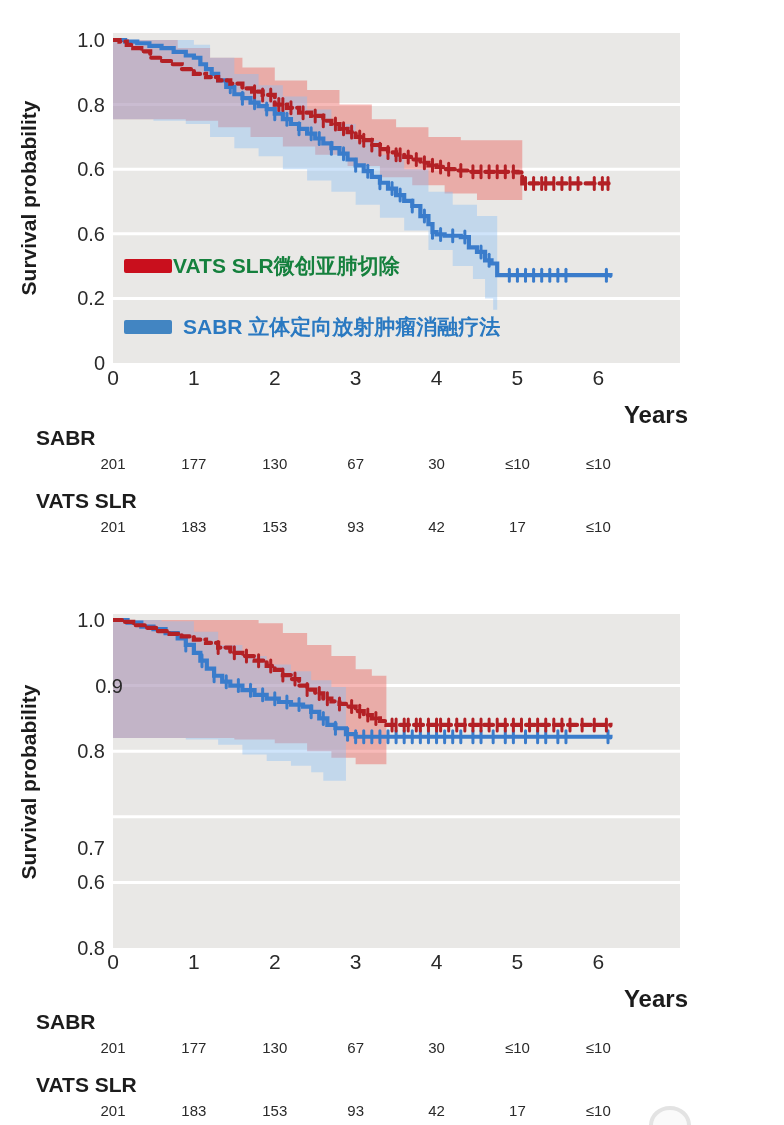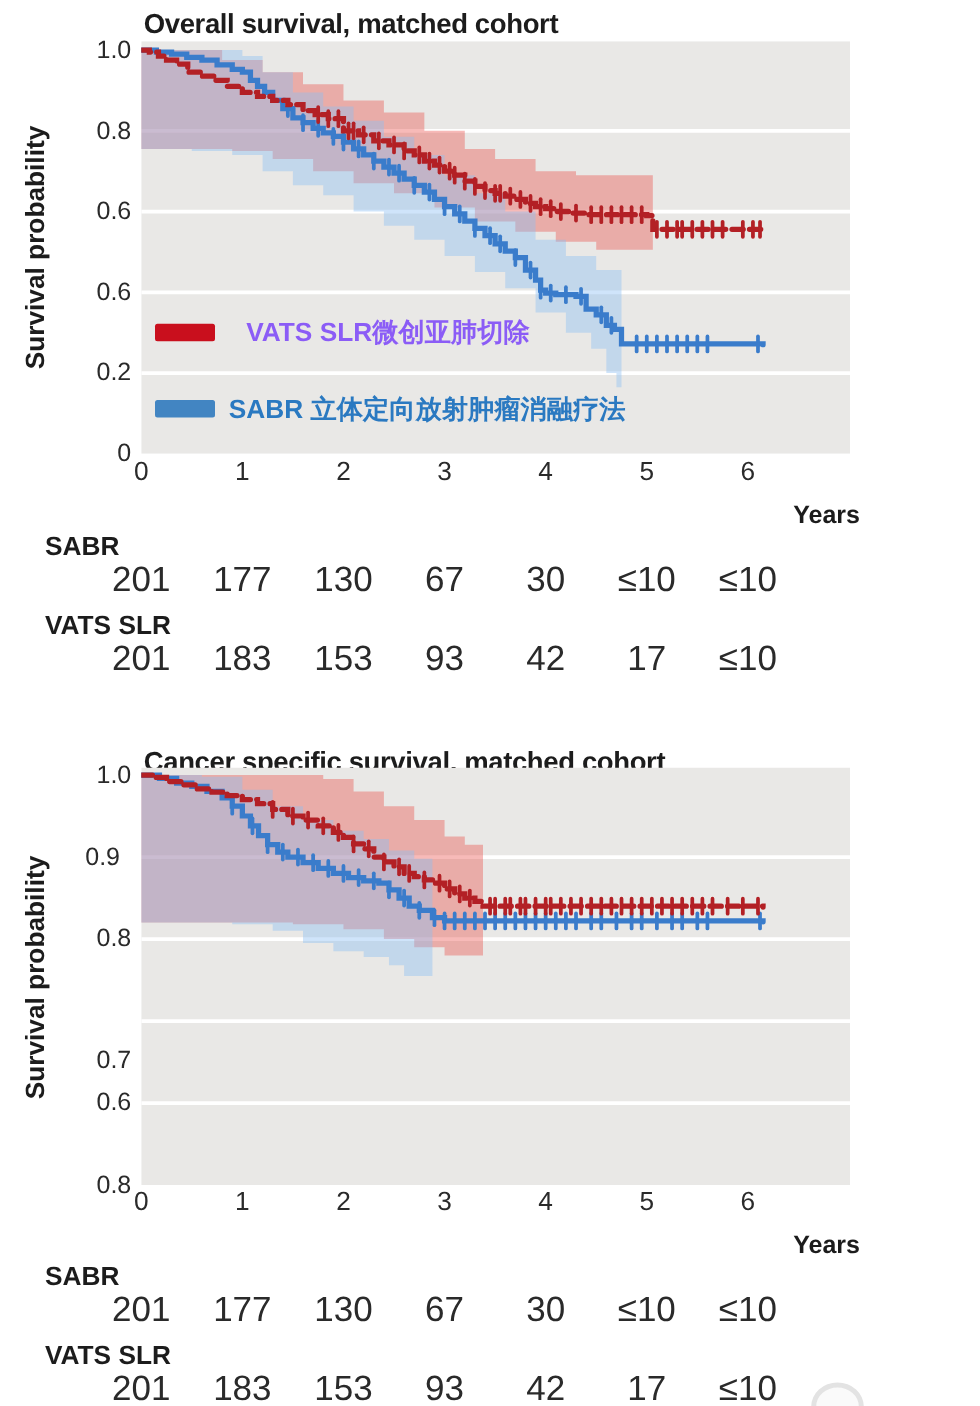--- a/index.html
+++ b/index.html
@@ -4,34 +4,33 @@
 <style>
   html,body{margin:0;padding:0;background:#ffffff;}
   #fig{position:relative;width:784px;height:1125px;background:#ffffff;overflow:hidden;
        font-family:"Liberation Sans","DejaVu Sans",sans-serif;color:#222;}
   .abs{position:absolute;}
   .chart-title{font-size:22px;font-weight:bold;color:#1c1c1c;letter-spacing:-0.3px;white-space:nowrap;}
   .ylabel{font-size:21px;font-weight:bold;color:#1c1c1c;white-space:nowrap;
           transform:rotate(-90deg);transform-origin:center center;}
   .ytick{font-size:20px;color:#2a2a2a;width:60px;text-align:right;line-height:20px;}
   .xtick{font-size:21px;color:#2a2a2a;width:44px;text-align:center;line-height:22px;}
-  .years{font-size:20px;font-weight:bold;color:#1c1c1c;width:130px;text-align:right;}
+  .years{font-size:24px;font-weight:bold;color:#1c1c1c;width:130px;text-align:right;}
   .rowlabel{font-size:21px;font-weight:bold;color:#1c1c1c;white-space:nowrap;}
-  .cnt{font-size:28px;color:#2a2a2a;width:64px;text-align:center;line-height:22px;}
+  .cnt{font-size:15px;color:#2a2a2a;width:64px;text-align:center;line-height:22px;}
   .legend-swatch{height:14px;border-radius:2px;}
   .legend-label{font-size:21px;font-weight:bold;white-space:nowrap;}
   .watermark-dot{width:34px;height:30px;border-radius:50%;border:4px solid #e3e3e3;background:#fafafa;}
   svg{display:block;}
 </style>
 </head>
 <body>
 
 <div id="fig">
 
-  <div class="abs chart-title" style="left:115px;top:6px;">Overall survival, matched cohort</div>
   <div class="abs ylabel" style="left:-86px;top:186px;width:230px;text-align:center;">Survival probability</div>
   <svg id="svg0" class="abs" style="left:113px;top:33px;" width="567" height="330">
       <rect x="0" y="0" width="567" height="330" fill="#e9e8e6"></rect>
       <line x1="0" x2="567" y1="71.59999999999998" y2="71.59999999999998" stroke="#ffffff" stroke-width="3"></line>
       <line x1="0" x2="567" y1="136.20000000000002" y2="136.20000000000002" stroke="#ffffff" stroke-width="3"></line>
       <line x1="0" x2="567" y1="200.79999999999998" y2="200.79999999999998" stroke="#ffffff" stroke-width="3"></line>
       <line x1="0" x2="567" y1="265.40000000000003" y2="265.40000000000003" stroke="#ffffff" stroke-width="3"></line>
       <path d="M 0 7 L 40.44222539229672 7 L 40.44222539229672 7 L 64.70756062767475 7 L 64.70756062767475 15.075000000000006 L 97.06134094151213 15.075000000000006 L 97.06134094151213 24.765000000000015 L 129.4151212553495 24.765000000000015 L 129.4151212553495 34.454999999999984 L 161.76890156918688 34.454999999999984 L 161.76890156918688 47.375 L 194.12268188302426 47.375 L 194.12268188302426 57.06500000000001 L 226.4764621968616 57.06500000000001 L 226.4764621968616 71.59999999999998 L 258.830242510699 71.59999999999998 L 258.830242510699 86.135 L 283.0955777460771 86.135 L 283.0955777460771 94.21000000000001 L 315.4493580599144 94.21000000000001 L 315.4493580599144 103.90000000000002 L 347.8031383737518 103.90000000000002 L 347.8031383737518 107.13000000000002 L 409.2753209700428 107.13000000000002 L 409.2753209700428 108.74499999999998 L 409.2753209700428 174.96 L 409.2753209700428 166.885 L 363.9800285306705 166.885 L 363.9800285306705 160.42499999999998 L 331.62624821683306 160.42499999999998 L 331.62624821683306 152.35 L 299.27246790299574 152.35 L 299.27246790299574 144.275 L 266.9186875891583 144.275 L 266.9186875891583 132.97 L 234.56490727532096 132.97 L 234.56490727532096 121.66499999999999 L 202.2111269614836 121.66499999999999 L 202.2111269614836 113.58999999999999 L 169.85734664764624 113.58999999999999 L 169.85734664764624 103.90000000000002 L 137.50356633380883 103.90000000000002 L 137.50356633380883 94.21000000000001 L 105.14978601997147 94.21000000000001 L 105.14978601997147 87.75 L 72.7960057061341 87.75 L 72.7960057061341 86.135 L 40.44222539229672 86.135 L 40.44222539229672 86.135 L 0 86.135 Z" fill="rgba(235,74,69,0.38)"></path>
       <path d="M 0 7 L 48.530670470756064 7 L 48.530670470756064 7 L 80.88445078459344 7 L 80.88445078459344 11.845000000000004 L 97.06134094151213 11.845000000000004 L 97.06134094151213 24.765000000000015 L 121.32667617689016 24.765000000000015 L 121.32667617689016 40.91499999999999 L 145.5920114122682 40.91499999999999 L 145.5920114122682 52.220000000000006 L 169.85734664764624 52.220000000000006 L 169.85734664764624 63.52500000000001 L 194.12268188302426 63.52500000000001 L 194.12268188302426 76.445 L 218.3880171184023 76.445 L 218.3880171184023 90.98 L 242.65335235378032 90.98 L 242.65335235378032 107.13000000000002 L 266.9186875891583 107.13000000000002 L 266.9186875891583 121.66499999999999 L 291.1840228245364 121.66499999999999 L 291.1840228245364 136.20000000000002 L 315.4493580599144 136.20000000000002 L 315.4493580599144 158.81 L 339.7146932952925 158.81 L 339.7146932952925 171.73 L 363.9800285306705 171.73 L 363.9800285306705 183.03499999999997 L 384.2011412268189 183.03499999999997 L 384.2011412268189 191.11 L 384.2011412268189 278.32 L 384.2011412268189 276.705 L 380.15691868758915 276.705 L 380.15691868758915 265.40000000000003 L 372.0684736091298 265.40000000000003 L 372.0684736091298 246.02 L 359.9358059914409 246.02 L 359.9358059914409 233.1 L 339.7146932952925 233.1 L 339.7146932952925 216.95000000000002 L 315.4493580599144 216.95000000000002 L 315.4493580599144 197.57000000000002 L 291.1840228245364 197.57000000000002 L 291.1840228245364 184.65 L 266.9186875891583 184.65 L 266.9186875891583 171.73 L 242.65335235378032 171.73 L 242.65335235378032 158.81 L 218.3880171184023 158.81 L 218.3880171184023 147.50500000000002 L 194.12268188302426 147.50500000000002 L 194.12268188302426 136.20000000000002 L 169.85734664764624 136.20000000000002 L 169.85734664764624 123.28 L 145.5920114122682 123.28 L 145.5920114122682 115.20499999999998 L 121.32667617689016 115.20499999999998 L 121.32667617689016 103.90000000000002 L 97.06134094151213 103.90000000000002 L 97.06134094151213 90.98 L 72.7960057061341 90.98 L 72.7960057061341 87.75 L 40.44222539229672 87.75 L 40.44222539229672 86.135 L 0 86.135 Z" fill="rgba(140,190,242,0.42)"></path>
       <path d="M 0 7 L 12.132667617689016 7 L 12.132667617689016 8.615000000000002 L 24.265335235378032 8.615000000000002 L 24.265335235378032 10.230000000000004 L 36.39800285306705 10.230000000000004 L 36.39800285306705 12.814000000000005 L 48.530670470756064 12.814000000000005 L 48.530670470756064 15.075000000000006 L 60.66333808844508 15.075000000000006 L 60.66333808844508 18.95100000000001 L 72.7960057061341 18.95100000000001 L 72.7960057061341 22.504000000000012 L 80.88445078459344 22.504000000000012 L 80.88445078459344 24.765000000000015 L 87.35520684736092 24.765000000000015 L 87.35520684736092 31.224999999999987 L 93.01711840228245 31.224999999999987 L 93.01711840228245 36.06999999999999 L 98.679029957204 36.06999999999999 L 98.679029957204 40.91499999999999 L 105.14978601997147 40.91499999999999 L 105.14978601997147 47.375 L 113.2382310984308 47.375 L 113.2382310984308 53.83500000000001 L 121.32667617689016 53.83500000000001 L 121.32667617689016 61.26400000000001 L 129.4151212553495 61.26400000000001 L 129.4151212553495 65.14000000000001 L 137.50356633380883 65.14000000000001 L 137.50356633380883 69.66199999999998 L 145.5920114122682 69.66199999999998 L 145.5920114122682 73.21499999999999 L 153.68045649072752 73.21499999999999 L 153.68045649072752 76.12199999999999 L 161.76890156918688 76.12199999999999 L 161.76890156918688 80.64399999999999 L 169.85734664764624 80.64399999999999 L 169.85734664764624 86.135 L 177.9457917261056 86.135 L 177.9457917261056 90.98 L 186.0342368045649 90.98 L 186.0342368045649 95.825 L 194.12268188302426 95.825 L 194.12268188302426 100.67000000000002 L 202.2111269614836 100.67000000000002 L 202.2111269614836 105.51500000000001 L 210.29957203994294 105.51500000000001 L 210.29957203994294 110.35999999999999 L 218.3880171184023 110.35999999999999 L 218.3880171184023 115.20499999999998 L 226.4764621968616 115.20499999999998 L 226.4764621968616 120.696 L 234.56490727532096 120.696 L 234.56490727532096 126.51 L 242.65335235378032 126.51 L 242.65335235378032 132.324 L 250.74179743223965 132.324 L 250.74179743223965 138.138 L 258.830242510699 138.138 L 258.830242510699 143.95200000000003 L 266.9186875891583 143.95200000000003 L 266.9186875891583 149.766 L 275.00713266761767 149.766 L 275.00713266761767 155.57999999999998 L 283.0955777460771 155.57999999999998 L 283.0955777460771 162.04 L 291.1840228245364 162.04 L 291.1840228245364 167.854 L 299.27246790299574 167.854 L 299.27246790299574 173.022 L 307.36091298145504 173.022 L 307.36091298145504 183.03499999999997 L 315.4493580599144 183.03499999999997 L 315.4493580599144 191.11 L 319.4935805991441 191.11 L 319.4935805991441 199.185 L 323.53780313837376 199.185 L 323.53780313837376 201.446 L 331.62624821683306 201.446 L 331.62624821683306 202.738 L 347.8031383737518 202.738 L 347.8031383737518 204.03 L 355.8915834522112 204.03 L 355.8915834522112 214.366 L 363.9800285306705 214.366 L 363.9800285306705 218.888 L 372.0684736091298 218.888 L 372.0684736091298 227.28599999999997 L 378.53922967189726 227.28599999999997 L 378.53922967189726 230.516 L 384.2011412268189 230.516 L 384.2011412268189 242.144 L 497.4393723252497 242.144 L 497.4393723252497 242.79" fill="none" stroke="#3a7ccb" stroke-width="4.2" stroke-linecap="round"></path>
@@ -126,21 +125,21 @@
       <div class="abs xtick" style="left:171.88445078459344px;top:367px;">1</div>
       <div class="abs xtick" style="left:252.76890156918688px;top:367px;">2</div>
       <div class="abs xtick" style="left:333.6533523537803px;top:367px;">3</div>
       <div class="abs xtick" style="left:414.53780313837376px;top:367px;">4</div>
       <div class="abs xtick" style="left:495.42225392296723px;top:367px;">5</div>
       <div class="abs xtick" style="left:576.3067047075606px;top:367px;">6</div>
     </div>
   <div class="abs years" style="left:558px;top:401px;">Years</div>
   <div id="legend0">
       <div class="abs legend-swatch" style="left:124px;top:259px;width:48px;background:#c90f1d;"></div>
-      <div class="abs legend-label" style="left:197px;top:252px;color:#8b5cf6;">VATS SLR微创亚肺切除</div>
+      <div class="abs legend-label" style="left:173px;top:252px;color:#15803d;">VATS SLR微创亚肺切除</div>
       <div class="abs legend-swatch" style="left:124px;top:320px;width:48px;background:#4285c2;"></div>
       <div class="abs legend-label" style="left:183px;top:313px;color:#2a79c1;text-align:right;">SABR 立体定向放射肿瘤消融疗法</div>
     </div>
   <div id="table0">
       <div class="abs rowlabel" style="left:36px;top:426px;">SABR</div>
       <div class="abs cnt" style="left:81px;top:453px;">201</div>
       <div class="abs cnt" style="left:161.88445078459344px;top:453px;">177</div>
       <div class="abs cnt" style="left:242.76890156918688px;top:453px;">130</div>
       <div class="abs cnt" style="left:323.6533523537803px;top:453px;">67</div>
       <div class="abs cnt" style="left:404.53780313837376px;top:453px;">30</div>
@@ -149,21 +148,20 @@
       <div class="abs rowlabel" style="left:36px;top:489px;">VATS SLR</div>
       <div class="abs cnt" style="left:81px;top:516px;">201</div>
       <div class="abs cnt" style="left:161.88445078459344px;top:516px;">183</div>
       <div class="abs cnt" style="left:242.76890156918688px;top:516px;">153</div>
       <div class="abs cnt" style="left:323.6533523537803px;top:516px;">93</div>
       <div class="abs cnt" style="left:404.53780313837376px;top:516px;">42</div>
       <div class="abs cnt" style="left:485.42225392296723px;top:516px;">17</div>
       <div class="abs cnt" style="left:566.3067047075606px;top:516px;">≤10</div>
     </div>
 
-  <div class="abs chart-title" style="left:115px;top:597px;">Cancer specific survival, matched cohort</div>
   <div class="abs ylabel" style="left:-86px;top:770px;width:230px;text-align:center;">Survival probability</div>
   <svg id="svg1" class="abs" style="left:113px;top:614px;" width="567" height="334">
       <rect x="0" y="0" width="567" height="334" fill="#e9e8e6"></rect>
       <line x1="0" x2="567" y1="71.59999999999998" y2="71.59999999999998" stroke="#ffffff" stroke-width="3"></line>
       <line x1="0" x2="567" y1="137.19999999999996" y2="137.19999999999996" stroke="#ffffff" stroke-width="3"></line>
       <line x1="0" x2="567" y1="202.80000000000004" y2="202.80000000000004" stroke="#ffffff" stroke-width="3"></line>
       <line x1="0" x2="567" y1="268.40000000000003" y2="268.40000000000003" stroke="#ffffff" stroke-width="3"></line>
       <path d="M 0 6 L 121.32667617689016 6 L 121.32667617689016 6 L 145.5920114122682 6 L 145.5920114122682 9.280000000000003 L 169.85734664764624 9.280000000000003 L 169.85734664764624 19.12000000000001 L 194.12268188302426 19.12000000000001 L 194.12268188302426 30.928000000000022 L 218.3880171184023 30.928000000000022 L 218.3880171184023 42.080000000000034 L 242.65335235378032 42.080000000000034 L 242.65335235378032 55.199999999999974 L 258.830242510699 55.199999999999974 L 258.830242510699 61.75999999999998 L 273.38944365192583 61.75999999999998 L 273.38944365192583 68.31999999999998 L 273.38944365192583 160.16 L 273.38944365192583 150.32 L 242.65335235378032 150.32 L 242.65335235378032 143.76 L 218.3880171184023 143.76 L 218.3880171184023 137.19999999999996 L 194.12268188302426 137.19999999999996 L 194.12268188302426 129.32799999999997 L 161.76890156918688 129.32799999999997 L 161.76890156918688 125.39200000000004 L 121.32667617689016 125.39200000000004 L 121.32667617689016 124.08000000000003 L 80.88445078459344 124.08000000000003 L 80.88445078459344 124.08000000000003 L 0 124.08000000000003 Z" fill="rgba(235,74,69,0.38)"></path>
       <path d="M 0 6 L 48.530670470756064 6 L 48.530670470756064 7.312000000000001 L 80.88445078459344 7.312000000000001 L 80.88445078459344 17.80800000000001 L 105.14978601997147 17.80800000000001 L 105.14978601997147 30.928000000000022 L 129.4151212553495 30.928000000000022 L 129.4151212553495 42.080000000000034 L 153.68045649072752 42.080000000000034 L 153.68045649072752 50.60799999999997 L 177.9457917261056 50.60799999999997 L 177.9457917261056 57.16799999999997 L 198.16690442225394 57.16799999999997 L 198.16690442225394 66.35199999999998 L 218.3880171184023 66.35199999999998 L 218.3880171184023 72.91199999999999 L 232.9472182596291 72.91199999999999 L 232.9472182596291 76.192 L 232.9472182596291 170 L 232.9472182596291 166.72 L 210.29957203994294 166.72 L 210.29957203994294 158.19199999999998 L 198.16690442225394 158.19199999999998 L 198.16690442225394 151.63199999999998 L 177.9457917261056 151.63199999999998 L 177.9457917261056 147.04 L 153.68045649072752 147.04 L 153.68045649072752 140.47999999999996 L 129.4151212553495 140.47999999999996 L 129.4151212553495 130.63999999999996 L 105.14978601997147 130.63999999999996 L 105.14978601997147 125.39200000000004 L 72.7960057061341 125.39200000000004 L 72.7960057061341 124.08000000000003 L 0 124.08000000000003 Z" fill="rgba(140,190,242,0.42)"></path>
       <path d="M 0 6 L 14.559201141226819 6 L 14.559201141226819 8.624000000000002 L 28.3095577746077 8.624000000000002 L 28.3095577746077 12.560000000000006 L 40.44222539229672 12.560000000000006 L 40.44222539229672 15.184000000000008 L 52.574893009985736 15.184000000000008 L 52.574893009985736 19.12000000000001 L 64.70756062767475 19.12000000000001 L 64.70756062767475 24.368000000000016 L 72.7960057061341 24.368000000000016 L 72.7960057061341 30.928000000000022 L 80.88445078459344 30.928000000000022 L 80.88445078459344 38.800000000000026 L 87.35520684736092 38.800000000000026 L 87.35520684736092 46.67200000000004 L 93.82596291012838 46.67200000000004 L 93.82596291012838 54.54399999999997 L 101.1055634807418 54.54399999999997 L 101.1055634807418 61.75999999999998 L 109.19400855920115 61.75999999999998 L 109.19400855920115 67.66399999999999 L 117.28245363766048 67.66399999999999 L 117.28245363766048 71.59999999999998 L 129.4151212553495 71.59999999999998 L 129.4151212553495 76.192 L 141.54778887303854 76.192 L 141.54778887303854 80.78399999999999 L 153.68045649072752 80.78399999999999 L 153.68045649072752 84.72 L 165.81312410841653 84.72 L 165.81312410841653 88 L 177.9457917261056 88 L 177.9457917261056 90.624 L 190.07845934379458 90.624 L 190.07845934379458 92.592 L 198.16690442225394 92.592 L 198.16690442225394 97.84 L 206.25534950071327 97.84 L 206.25534950071327 104.40000000000002 L 214.3437945791726 104.40000000000002 L 214.3437945791726 110.96000000000002 L 222.43223965763195 110.96000000000002 L 222.43223965763195 114.24000000000002 L 232.9472182596291 114.24000000000002 L 232.9472182596291 120.14400000000003 L 242.65335235378032 120.14400000000003 L 242.65335235378032 122.76800000000003 L 497.4393723252497 122.76800000000003 L 497.4393723252497 123.42400000000004" fill="none" stroke="#3a7ccb" stroke-width="4.2" stroke-linecap="round"></path>
@@ -246,21 +244,21 @@
       <line x1="432.7318116975749" x2="432.7318116975749" y1="104.96000000000002" y2="116.96000000000002" stroke="#b32025" stroke-width="3" stroke-linecap="round"></line>
       <line x1="440.8202567760343" x2="440.8202567760343" y1="104.96000000000002" y2="116.96000000000002" stroke="#b32025" stroke-width="3" stroke-linecap="round"></line>
       <line x1="448.9087018544936" x2="448.9087018544936" y1="104.96000000000002" y2="116.96000000000002" stroke="#b32025" stroke-width="3" stroke-linecap="round"></line>
       <line x1="456.997146932953" x2="456.997146932953" y1="104.96000000000002" y2="116.96000000000002" stroke="#b32025" stroke-width="3" stroke-linecap="round"></line>
       <line x1="469.1298145506419" x2="469.1298145506419" y1="104.96000000000002" y2="116.96000000000002" stroke="#b32025" stroke-width="3" stroke-linecap="round"></line>
       <line x1="481.262482168331" x2="481.262482168331" y1="104.96000000000002" y2="116.96000000000002" stroke="#b32025" stroke-width="3" stroke-linecap="round"></line>
       <line x1="493.39514978601994" x2="493.39514978601994" y1="104.96000000000002" y2="116.96000000000002" stroke="#b32025" stroke-width="3" stroke-linecap="round"></line>
     </svg>
   <div id="yticks1">
       <div class="abs ytick" style="left:45px;top:610px;">1.0</div>
-      <div class="abs ytick" style="left:36px;top:675.6px;">0.9</div>
+      <div class="abs ytick" style="left:63px;top:675.6px;">0.9</div>
       <div class="abs ytick" style="left:45px;top:741.1999999999999px;">0.8</div>
       <div class="abs ytick" style="left:45px;top:838px;">0.7</div>
       <div class="abs ytick" style="left:45px;top:872.4000000000001px;">0.6</div>
       <div class="abs ytick" style="left:45px;top:938px;">0.8</div>
     </div>
   <div id="xticks1">
       <div class="abs xtick" style="left:91px;top:951px;">0</div>
       <div class="abs xtick" style="left:171.88445078459344px;top:951px;">1</div>
       <div class="abs xtick" style="left:252.76890156918688px;top:951px;">2</div>
       <div class="abs xtick" style="left:333.6533523537803px;top:951px;">3</div>

